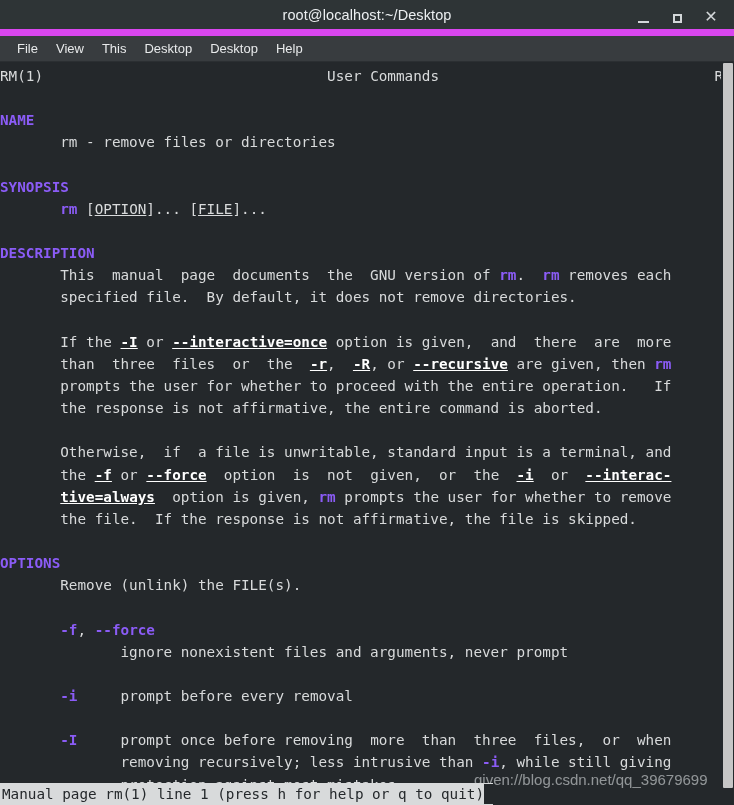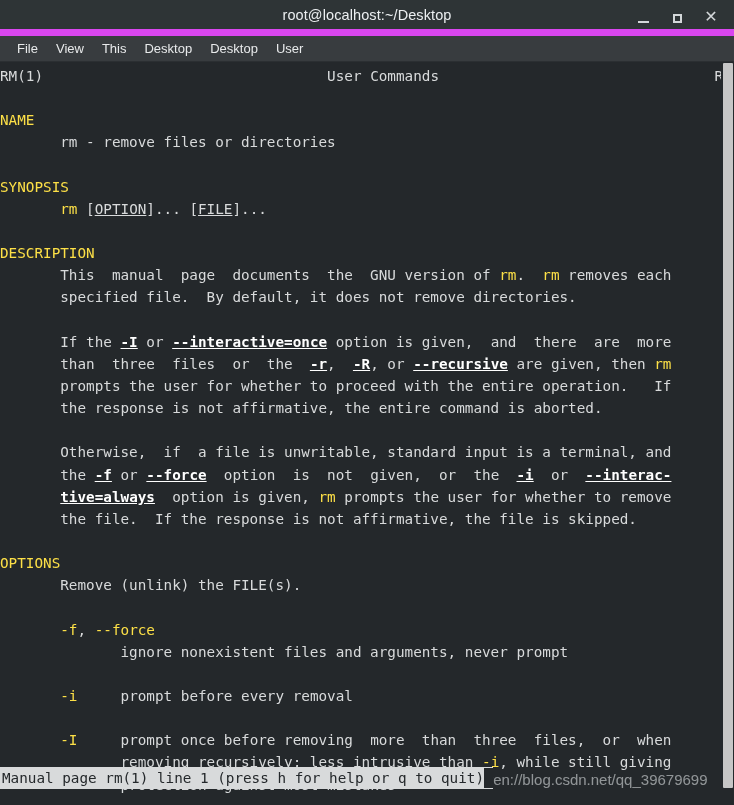--- a/index.html
+++ b/index.html
@@ -110,21 +110,21 @@
     right: 0;
     padding: 3px 0 0 0;
     font-family: "DejaVu Sans Mono", "Liberation Mono", monospace;
     font-size: 14.3px;
     line-height: 22.15px;
     color: #d8dadb;
     white-space: pre;
     letter-spacing: 0px;
   }
   .term-text .row { height: 22.15px; }
-  .b  { font-weight: normal; color: #fde047; margin-top: 41px; }
+  .b  { font-weight: bold; color: #8b5cf6; margin-top: 41px; }
   .u  { text-decoration: underline; }
   .bu { font-weight: bold; color: #ffffff; text-decoration: underline; }
 
   
   .scrollbar-track {
     position: absolute;
     right: 0;
     top: 0;
     bottom: 0;
     width: 13px;
@@ -137,21 +137,21 @@
     width: 10px;
     height: 725px;
     background: #c6c6c6;
     border-radius: 1px;
   }
 
   
   .statusline {
     position: absolute;
     left: 0;
-    bottom: 16px;
+    bottom: 0;
     height: 22px;
     display: flex;
     align-items: center;
     background: #d8dadb;
     color: #24282b;
     font-family: "DejaVu Sans Mono", "Liberation Mono", monospace;
     font-size: 14.3px;
     white-space: pre;
     padding-left: 2px;
     box-sizing: border-box;
@@ -194,21 +194,21 @@
         </div>
     </div>
   </div>
 
   <div class="menubar">
     <div class="menu-item">File</div>
     <div class="menu-item">View</div>
     <div class="menu-item">This</div>
     <div class="menu-item">Desktop</div>
     <div class="menu-item">Desktop</div>
-    <div class="menu-item">User</div>
+    <div class="menu-item">Help</div>
   </div>
 
   <div class="terminal">
     <div class="term-text" id="term-text"><div class="row"><span>RM(1)</span><span>                                 </span><span>User Commands</span><span>                                </span><span>RM(1)</span></div><div class="row"><span></span>&nbsp;</div><div class="row"><span class="b">NAME</span></div><div class="row"><span>       rm - remove files or directories</span></div><div class="row"><span></span>&nbsp;</div><div class="row"><span class="b">SYNOPSIS</span></div><div class="row"><span>       </span><span class="b">rm</span><span> [</span><span class="u">OPTION</span><span>]... [</span><span class="u">FILE</span><span>]...</span></div><div class="row"><span></span>&nbsp;</div><div class="row"><span class="b">DESCRIPTION</span></div><div class="row"><span>       This  manual  page  documents  the  GNU version of </span><span class="b">rm</span><span>.  </span><span class="b">rm</span><span> removes each</span></div><div class="row"><span>       specified file.  By default, it does not remove directories.</span></div><div class="row"><span></span>&nbsp;</div><div class="row"><span>       If the </span><span class="bu">-I</span><span> or </span><span class="bu">--interactive=once</span><span> option is given,  and  there  are  more</span></div><div class="row"><span>       than  three  files  or  the  </span><span class="bu">-r</span><span>,  </span><span class="bu">-R</span><span>, or </span><span class="bu">--recursive</span><span> are given, then </span><span class="b">rm</span></div><div class="row"><span>       prompts the user for whether to proceed with the entire operation.   If</span></div><div class="row"><span>       the response is not affirmative, the entire command is aborted.</span></div><div class="row"><span></span>&nbsp;</div><div class="row"><span>       Otherwise,  if  a file is unwritable, standard input is a terminal, and</span></div><div class="row"><span>       the </span><span class="bu">-f</span><span> or </span><span class="bu">--force</span><span>  option  is  not  given,  or  the  </span><span class="bu">-i</span><span>  or  </span><span class="bu">--interac-</span></div><div class="row"><span>       </span><span class="bu">tive=always</span><span>  option is given, </span><span class="b">rm</span><span> prompts the user for whether to remove</span></div><div class="row"><span>       the file.  If the response is not affirmative, the file is skipped.</span></div><div class="row"><span></span>&nbsp;</div><div class="row"><span class="b">OPTIONS</span></div><div class="row"><span>       Remove (unlink) the FILE(s).</span></div><div class="row"><span></span>&nbsp;</div><div class="row"><span>       </span><span class="b">-f</span><span>, </span><span class="b">--force</span></div><div class="row"><span>              ignore nonexistent files and arguments, never prompt</span></div><div class="row"><span></span>&nbsp;</div><div class="row"><span>       </span><span class="b">-i</span><span>     prompt before every removal</span></div><div class="row"><span></span>&nbsp;</div><div class="row"><span>       </span><span class="b">-I</span><span>     prompt once before removing  more  than  three  files,  or  when</span></div><div class="row"><span>              removing recursively; less intrusive than </span><span class="b">-i</span><span>, while still giving</span></div><div class="row"><span>              protection against most mistakes</span></div><div class="row"><span></span>&nbsp;</div></div>
 
     <div class="scrollbar-track">
       <div class="scrollbar-thumb"></div>
     </div>
 
     <div class="watermark">given://blog.csdn.net/qq_39679699</div>

